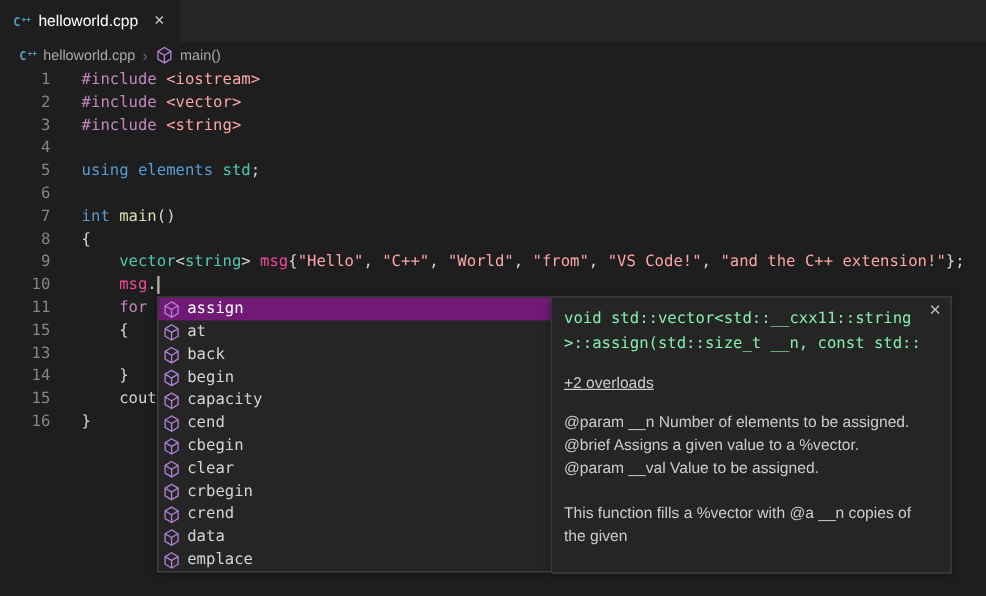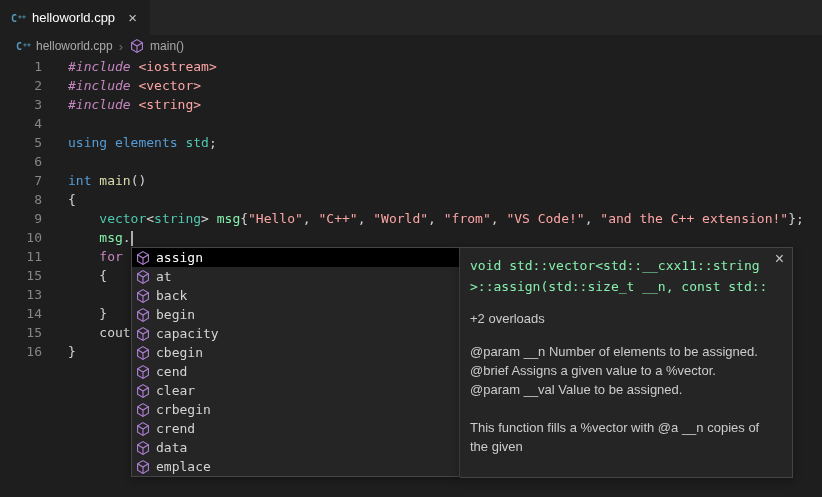--- a/index.html
+++ b/index.html
@@ -26,27 +26,27 @@
   .crumb-sep { color:#6e6e6e; font-size:13px; margin:0 1px; }
 
   
   .editor {
     position:relative; font-family:"DejaVu Sans Mono", monospace;
     font-size:13px; line-height:19px;
   }
   .code-line { display:flex; height:19px; white-space:pre; }
   .line-num { flex:0 0 42px; text-align:right; color:#858585; }
   .line-content { padding-left:26px; }
-  .c-preproc { color:#C586C0;font-style:italic; }
+  .c-preproc { color:#C586C0; }
   .c-ctrl    { color:#C586C0; }
   .c-string  { color:#fca5a5; }
   .c-kw      { color:#569CD6; }
   .c-type    { color:#4EC9B0; }
   .c-func    { color:#DCDCAA; }
-  .c-var     { color:#86efac; }
+  .c-var     { color:#ec4899; }
   .c-plain   { color:#D4D4D4; }
   .cursor {
     display:inline-block; width:2px; height:15px; background:#AEAFAD;
     vertical-align:middle; margin-left:0;
   }
 
   
   .suggest-widget {
     position:absolute; left:131px; top:247px;
     display:flex; align-items:flex-start; z-index:10;
@@ -54,35 +54,35 @@
   .suggest-list {
     width:329px; height:230px; background:#252526;
     border:1px solid #454545; overflow:hidden;
     box-shadow:0 2px 8px rgba(0,0,0,0.35);
   }
   .suggest-item {
     height:19px; display:flex; align-items:center; gap:5px; padding-left:3px;
     font-family:"DejaVu Sans Mono", monospace; font-size:13px; color:#d4d4d4;
     cursor:pointer; white-space:nowrap;
   }
-  .suggest-item.selected { background:#000000; color:#ffffff; }
+  .suggest-item.selected { background:#701a75; color:#ffffff; }
   .s-icon { width:16px; height:16px; flex:none; display:flex; align-items:center; justify-content:center; }
   .s-icon svg { display:block; }
 
   
   .suggest-docs {
     width:333px; height:231px; background:#252526; border:1px solid #454545;
     border-left:none; padding:7px 10px; color:#cccccc; position:relative;
     overflow:hidden; box-shadow:0 2px 8px rgba(0,0,0,0.35);
   }
   .docs-signature {
     font-family:"DejaVu Sans Mono", monospace; font-size:13px;
     line-height:21px; color:#86efac; white-space:pre;
   }
-  .docs-overloads { margin-top:14px; font-size:13px; color:#cccccc; cursor:pointer; }
+  .docs-overloads { margin-top:14px; font-size:13px; color:#cccccc; cursor:pointer;text-decoration:underline; }
   .docs-body { margin-top:16px; font-size:13px; line-height:19px; white-space:pre; }
   .docs-close {
     position:absolute; top:3px; right:8px; color:#c5c5c5; font-size:16px;
     line-height:1; cursor:pointer;
   }
 
   .icon16 { width:16px; height:16px; display:inline-flex; align-items:center; justify-content:center; flex:none; }
   .icon16 svg { display:block; }
 </style>
 </head>
@@ -187,30 +187,30 @@
         </span>
         <span class="s-label">capacity</span>
       </div>
       <div class="suggest-item">
         <span class="s-icon">
           <svg viewBox="0 0 16 16" width="16" height="16">
             <path d="M8 1.6 13.4 4.8v6.4L8 14.4 2.6 11.2V4.8Z" fill="none" stroke="#B180D7" stroke-width="1.1"></path>
             <path d="M2.6 4.8 8 8l5.4-3.2M8 8v6.4" fill="none" stroke="#B180D7" stroke-width="1.1"></path>
           </svg>
         </span>
+        <span class="s-label">cend</span>
+      </div>
+      <div class="suggest-item">
+        <span class="s-icon">
+          <svg viewBox="0 0 16 16" width="16" height="16">
+            <path d="M8 1.6 13.4 4.8v6.4L8 14.4 2.6 11.2V4.8Z" fill="none" stroke="#B180D7" stroke-width="1.1"></path>
+            <path d="M2.6 4.8 8 8l5.4-3.2M8 8v6.4" fill="none" stroke="#B180D7" stroke-width="1.1"></path>
+          </svg>
+        </span>
         <span class="s-label">cbegin</span>
-      </div>
-      <div class="suggest-item">
-        <span class="s-icon">
-          <svg viewBox="0 0 16 16" width="16" height="16">
-            <path d="M8 1.6 13.4 4.8v6.4L8 14.4 2.6 11.2V4.8Z" fill="none" stroke="#B180D7" stroke-width="1.1"></path>
-            <path d="M2.6 4.8 8 8l5.4-3.2M8 8v6.4" fill="none" stroke="#B180D7" stroke-width="1.1"></path>
-          </svg>
-        </span>
-        <span class="s-label">cend</span>
       </div>
       <div class="suggest-item">
         <span class="s-icon">
           <svg viewBox="0 0 16 16" width="16" height="16">
             <path d="M8 1.6 13.4 4.8v6.4L8 14.4 2.6 11.2V4.8Z" fill="none" stroke="#B180D7" stroke-width="1.1"></path>
             <path d="M2.6 4.8 8 8l5.4-3.2M8 8v6.4" fill="none" stroke="#B180D7" stroke-width="1.1"></path>
           </svg>
         </span>
         <span class="s-label">clear</span>
       </div>

